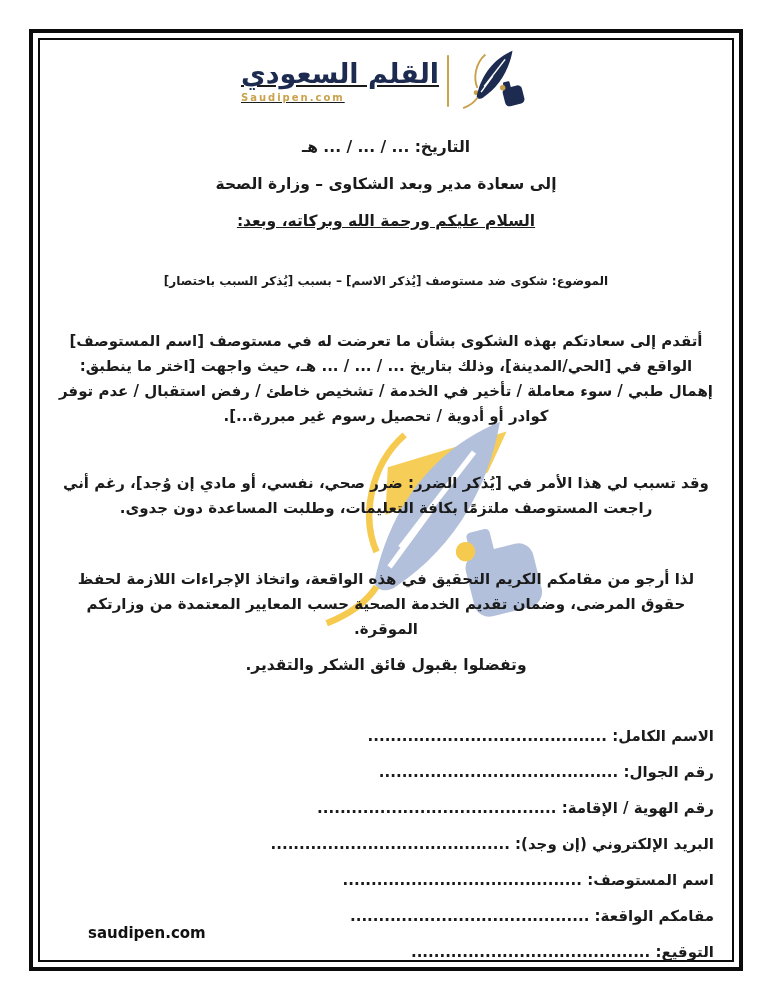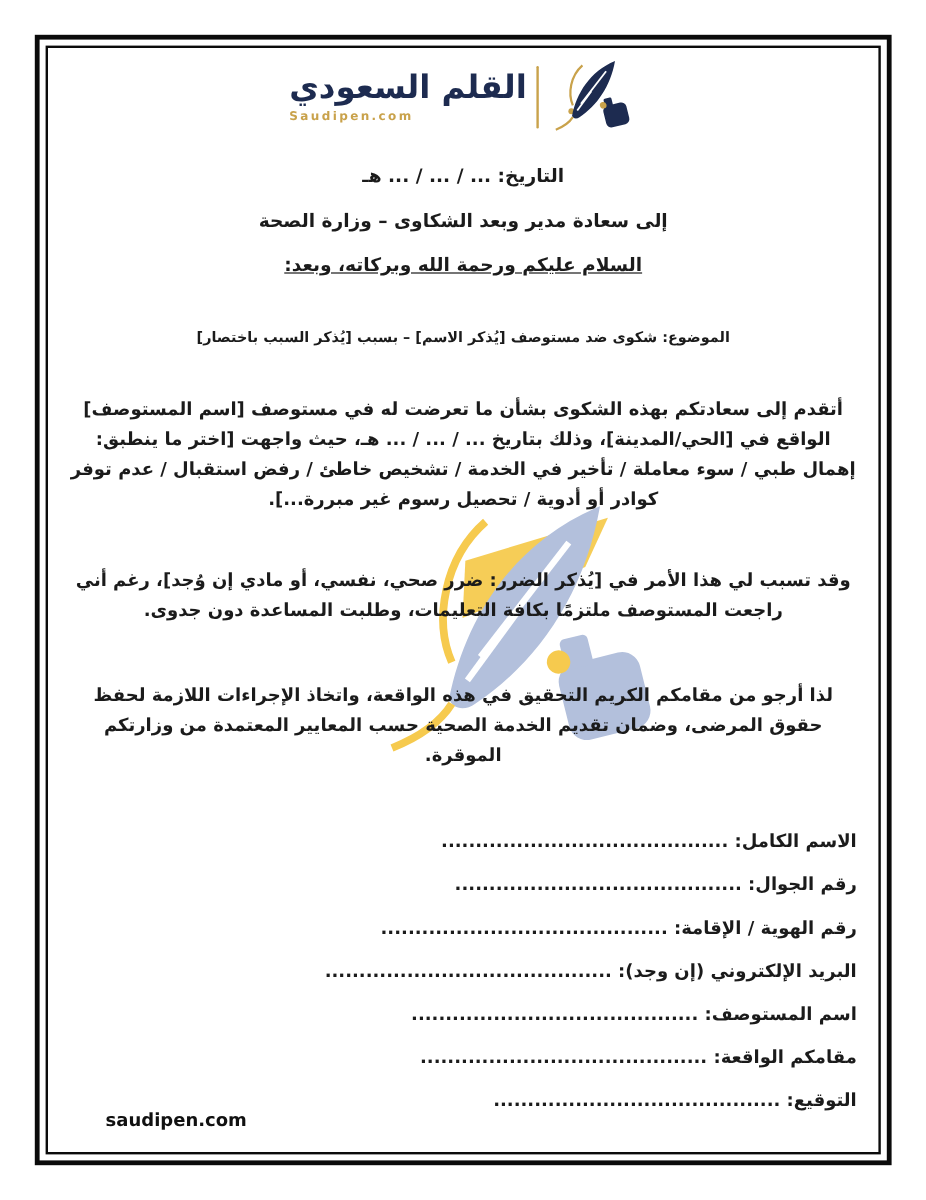--- a/index.html
+++ b/index.html
@@ -17,21 +17,21 @@
   .border-inner{position:absolute; inset:38px; border:2px solid var(--border); pointer-events:none;}
 
   .watermark{position:absolute; left:305px; top:408px; width:260px; height:240px; z-index:0;}
   .watermark .ink{fill:var(--wm-blue);} 
   .watermark .accent{fill:var(--wm-gold);} 
   .watermark .accent-stroke{stroke:var(--wm-gold); fill:none;}
   .watermark .slit{stroke:#fff; fill:none;}
 
   .content{position:absolute; inset:40px; z-index:1; padding:0 18px;}
 
-  .logo-row{display:flex; justify-content:center; align-items:center; gap:8px; margin-top:4px; height:74px;}
+  .logo-row{display:flex; justify-content:center; align-items:center; gap:8px; margin-top:4px; height:74px;text-decoration:underline;}
   .logo-text{display:flex; flex-direction:column; align-items:flex-start;}
   .wordmark{font-size:27px; font-weight:700; color:var(--navy); line-height:1.1;}
   .site-label{font-size:10px; font-weight:700; color:var(--gold); letter-spacing:2px; margin-top:3px;}
   .logo-divider{width:2px; height:52px; background:var(--gold); border-radius:1px; align-self:center;}
   .logo-icon{width:74px; height:70px;}
   .logo-icon .ink{fill:var(--navy);} 
   .logo-icon .accent{fill:var(--gold);} 
   .logo-icon .accent-stroke{stroke:var(--gold); fill:none;}
   .logo-icon .slit{stroke:#fff; fill:none;}
 
@@ -98,20 +98,21 @@
     </div>
 
     <div class="letter">
       <div class="line date-line">التاريخ: ... / ... / ... هـ</div>
       <div class="line addressee-line">إلى سعادة مدير وبعد الشكاوى – وزارة الصحة</div>
       <div class="line greeting-line">السلام عليكم ورحمة الله وبركاته، وبعد:</div>
       <div class="line subject-line">الموضوع: شكوى ضد مستوصف [يُذكر الاسم] – بسبب [يُذكر السبب باختصار]</div>
       <p class="para para-1">أتقدم إلى سعادتكم بهذه الشكوى بشأن ما تعرضت له في مستوصف [اسم المستوصف] الواقع في [الحي/المدينة]، وذلك بتاريخ ... / ... / ... هـ، حيث واجهت [اختر ما ينطبق: إهمال طبي / سوء معاملة / تأخير في الخدمة / تشخيص خاطئ / رفض استقبال / عدم توفر كوادر أو أدوية / تحصيل رسوم غير مبررة...].</p>
       <p class="para para-2">وقد تسبب لي هذا الأمر في [يُذكر الضرر: ضرر صحي، نفسي، أو مادي إن وُجد]، رغم أني راجعت المستوصف ملتزمًا بكافة التعليمات، وطلبت المساعدة دون جدوى.</p>
       <p class="para para-3">لذا أرجو من مقامكم الكريم التحقيق في هذه الواقعة، واتخاذ الإجراءات اللازمة لحفظ حقوق المرضى، وضمان تقديم الخدمة الصحية حسب المعايير المعتمدة من وزارتكم الموقرة.</p>
+      <div class="line closing-line">وتفضلوا بقبول فائق الشكر والتقدير.</div>
 
       <div class="fields">
         <div class="field-row">
           <span class="field-label">الاسم الكامل:</span>
           <span class="field-dots">..........................................</span>
         </div>
         <div class="field-row">
           <span class="field-label">رقم الجوال:</span>
           <span class="field-dots">..........................................</span>
         </div>

